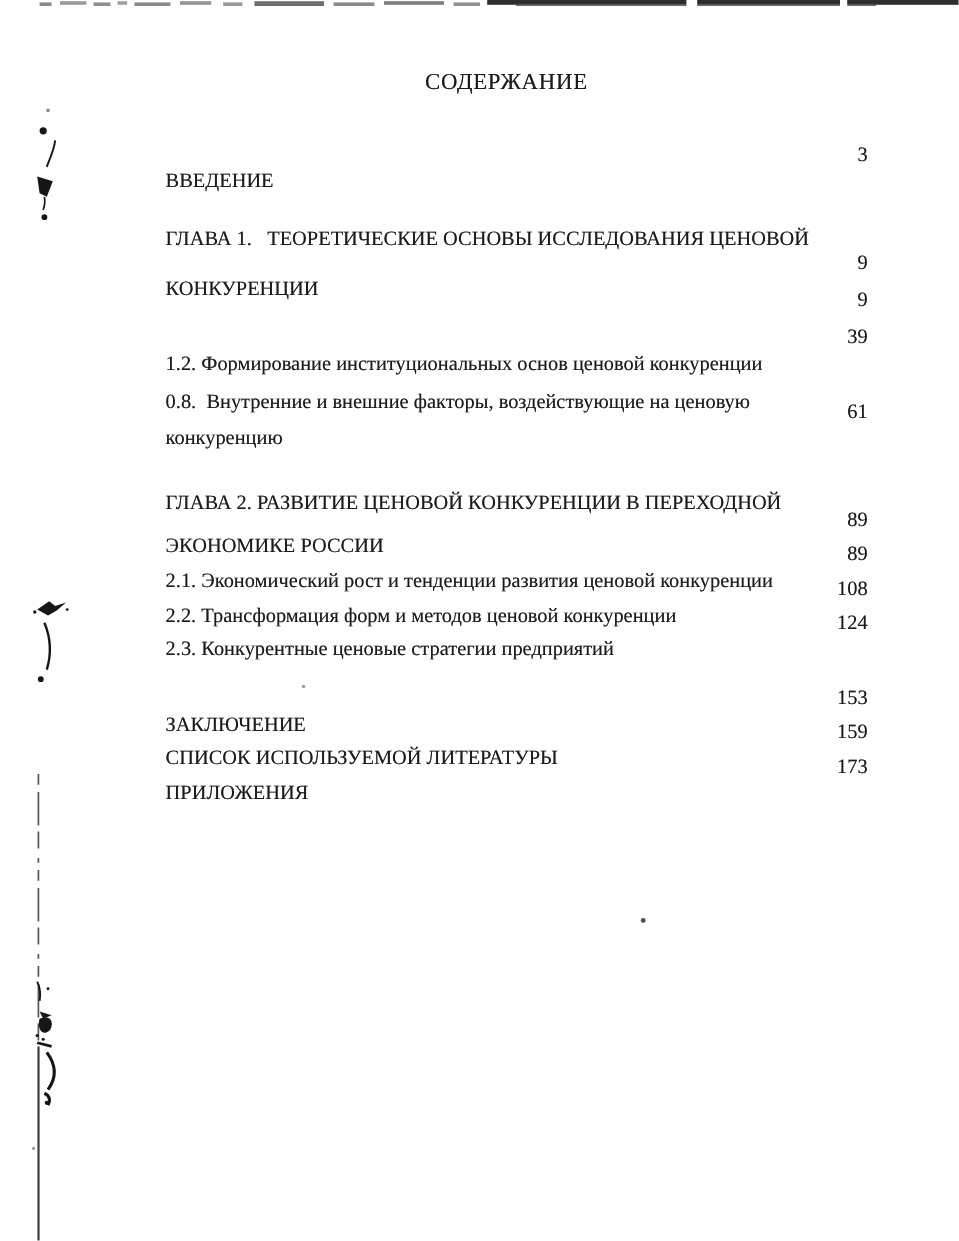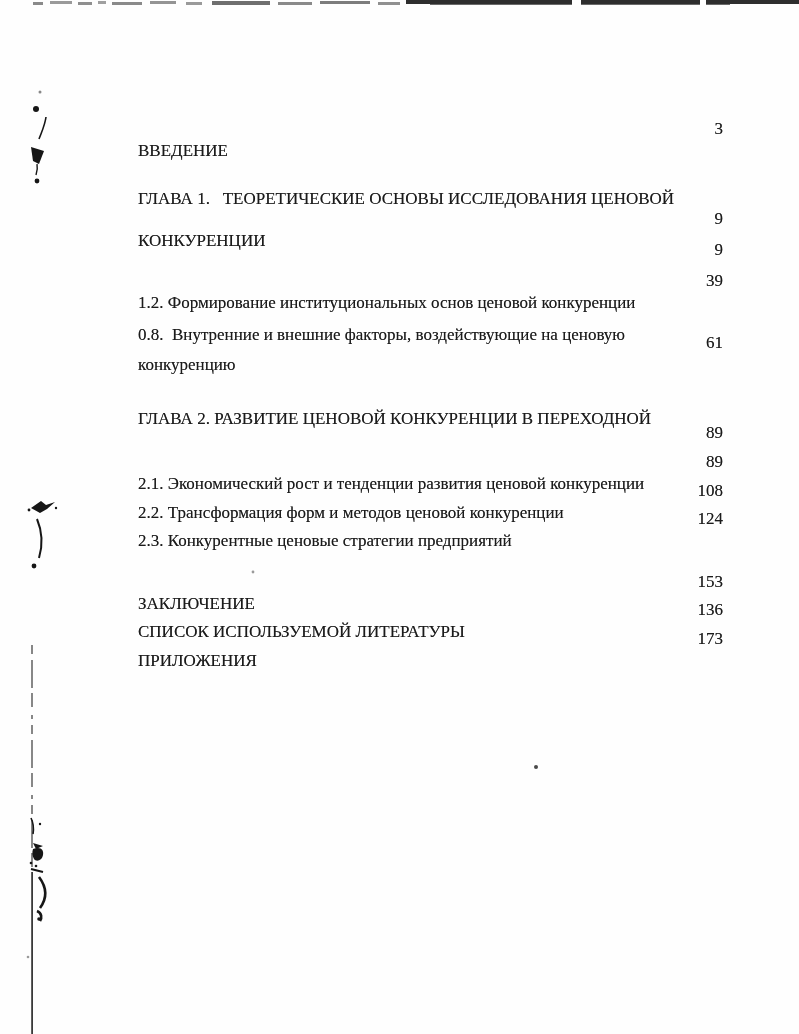--- a/index.html
+++ b/index.html
@@ -126,20 +126,21 @@
       <circle cx="36" cy="866" r="1.3"></circle>
       <path d="M31,869 L43,872" fill="none" stroke="#161616" stroke-width="2.2"></path>
       <path d="M39,877 Q51,893 40,908" fill="none" stroke="#161616" stroke-width="2.6"></path>
       <path d="M37,911 C42,913 42,918 40,921" fill="none" stroke="#161616" stroke-width="2.6"></path>
       <circle cx="39" cy="919" r="1.8"></circle>
     </g>
 
     <circle cx="28" cy="957" r="1.3" fill="#9a9a9a"></circle>
   </svg>
 
+  <div class="doc-title">СОДЕРЖАНИЕ</div>
 
   <div class="toc-row r0">
     <span>ВВЕДЕНИЕ</span>
     <span class="toc-page">3</span>
   </div>
   <div class="toc-row r1">
     <span>ГЛАВА 1.   ТЕОРЕТИЧЕСКИЕ ОСНОВЫ ИССЛЕДОВАНИЯ ЦЕНОВОЙ</span>
     <span class="toc-page"></span>
   </div>
   <div class="toc-row r2">
@@ -159,40 +160,41 @@
   </div>
   <div class="toc-row r6">
     <span>конкуренцию</span>
     <span class="toc-page">61</span>
   </div>
   <div class="toc-row r7">
     <span>ГЛАВА 2. РАЗВИТИЕ ЦЕНОВОЙ КОНКУРЕНЦИИ В ПЕРЕХОДНОЙ</span>
     <span class="toc-page"></span>
   </div>
   <div class="toc-row r8">
+    <span>ЭКОНОМИКЕ РОССИИ</span>
     <span class="toc-page">89</span>
   </div>
   <div class="toc-row r9">
     <span>2.1. Экономический рост и тенденции развития ценовой конкуренции</span>
     <span class="toc-page">89</span>
   </div>
   <div class="toc-row r10">
     <span>2.2. Трансформация форм и методов ценовой конкуренции</span>
     <span class="toc-page">108</span>
   </div>
   <div class="toc-row r11">
     <span>2.3. Конкурентные ценовые стратегии предприятий</span>
     <span class="toc-page">124</span>
   </div>
   <div class="toc-row r12">
     <span>ЗАКЛЮЧЕНИЕ</span>
     <span class="toc-page">153</span>
   </div>
   <div class="toc-row r13">
     <span>СПИСОК ИСПОЛЬЗУЕМОЙ ЛИТЕРАТУРЫ</span>
-    <span class="toc-page">136</span>
+    <span class="toc-page">159</span>
   </div>
   <div class="toc-row r14">
     <span>ПРИЛОЖЕНИЯ</span>
     <span class="toc-page">173</span>
   </div>
 
 </div>
 
 </body></html>

